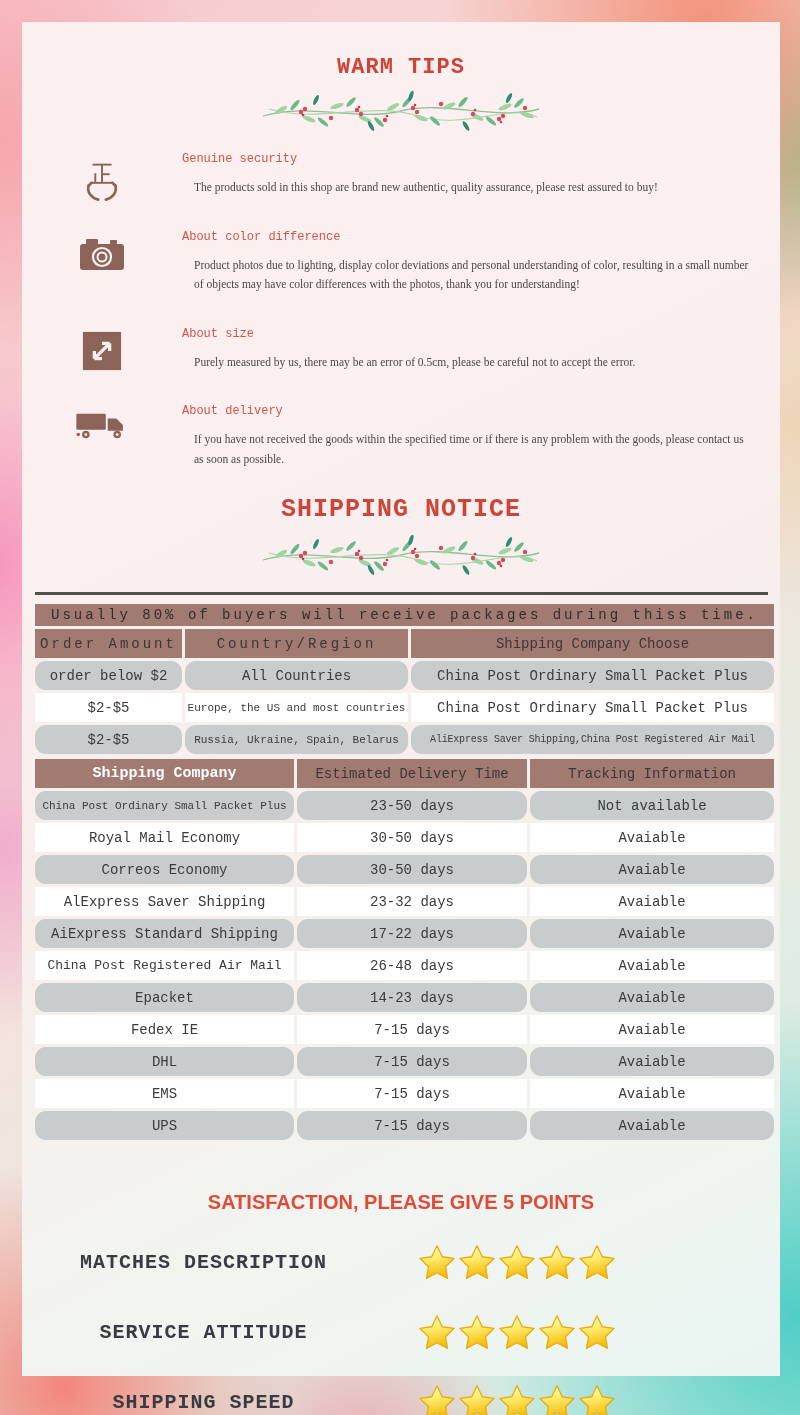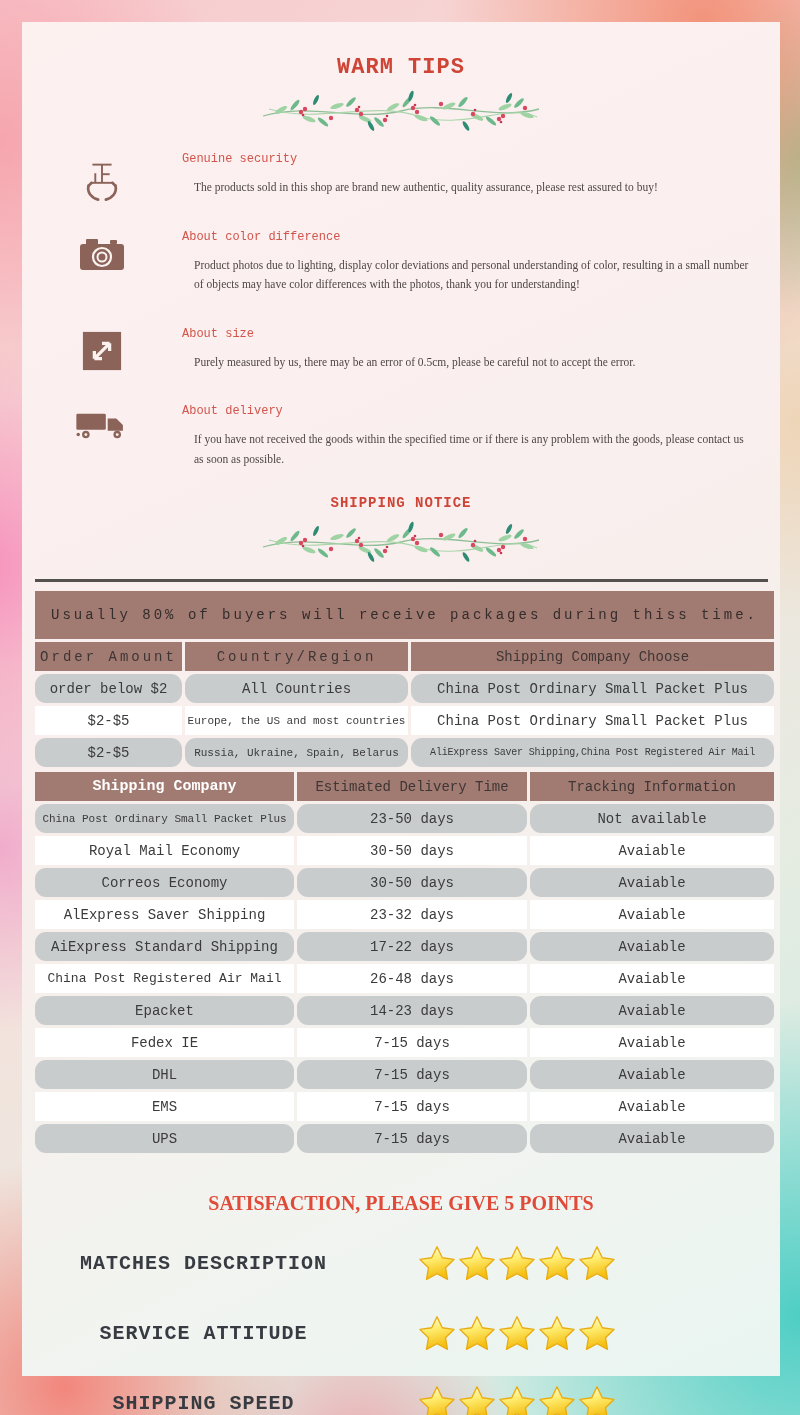--- a/index.html
+++ b/index.html
@@ -41,43 +41,43 @@
   .tip-content{flex:1;padding-right:16px;}
   .tip-heading{
     font-family:"Liberation Mono","DejaVu Sans Mono",monospace;
     font-size:12px;color:#d2544a;margin:0 0 8px;font-weight:normal;
   }
   .tip-body{font-size:11.5px;line-height:1.7;color:#4e4843;margin:12px;max-width:575px;}
 
   .notice-title{
     margin:14px 0 0;text-align:center;
     font-family:"Liberation Mono","DejaVu Sans Mono",monospace;
-    font-size:14px;font-weight:bold;letter-spacing:1px;color:#ce4437;
+    font-size:25px;font-weight:bold;letter-spacing:1px;color:#ce4437;
   }
 
   .table-rule{height:3px;background:#54504d;width:733px;margin:16px 0 6px 13px;}
   table{border-collapse:separate;border-spacing:3px;width:739px;margin-left:10px;table-layout:fixed;
         font-family:"Liberation Mono","DejaVu Sans Mono",monospace;font-size:14px;color:#3b3b3b;}
   #delivery-table{margin-top:-1px;}
   td,th{height:29px;text-align:center;vertical-align:middle;padding:0 2px;overflow:hidden;white-space:nowrap;}
   th{background:#a17a72;color:#3e3634;font-weight:normal;}
-  .banner-cell{background:#a17a72;color:#332d2b;height:48px;font-size:14px;letter-spacing:3px;}
+  .banner-cell{background:#a17a72;color:#332d2b;height:22px;font-size:14px;letter-spacing:3px;}
   .ls3{letter-spacing:3px;}
   tr.gray td{background:#c9cccd;border-radius:11px;}
   tr.white td{background:#ffffff;}
   .sq-a{font-size:11px;}
   .sq-b{font-size:10px;letter-spacing:-0.2px;}
   .sq-c{font-size:13px;}
   th.bold{font-weight:bold;font-size:15px;color:#ffffff;}
   #shipping-table col.c1{width:147px;} #shipping-table col.c2{width:223px;} #shipping-table col.c3{width:363px;}
   #delivery-table col.c1{width:259px;} #delivery-table col.c2{width:230px;} #delivery-table col.c3{width:244px;}
 
   .satisfaction-title{
-    margin:36px 0 0;text-align:center;
-    font-family:Liberation Serif, serif;
+    margin:48px 0 0;text-align:center;
+    font-family:Liberation Sans, sans-serif;
     font-size:20px;font-weight:bold;letter-spacing:0;color:#e04a38;
   }
   .ratings{margin-top:12px;}
   .rating-row{display:flex;align-items:center;margin-top:26px;height:44px;}
   .rating-label{
     width:363px;text-align:center;
     font-family:"Liberation Mono","DejaVu Sans Mono",monospace;
     font-size:20px;font-weight:bold;letter-spacing:1px;color:#383c42;
   }
   .stars{display:flex;gap:2px;margin-left:33px;}

